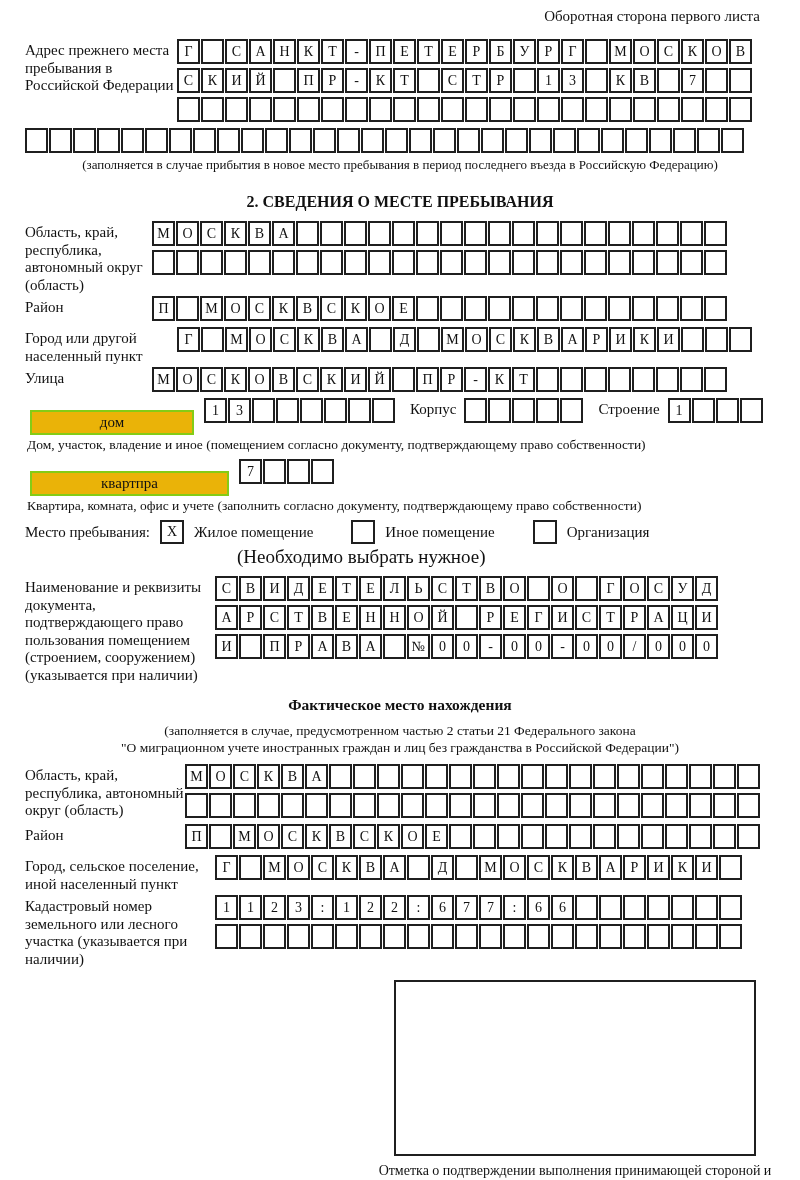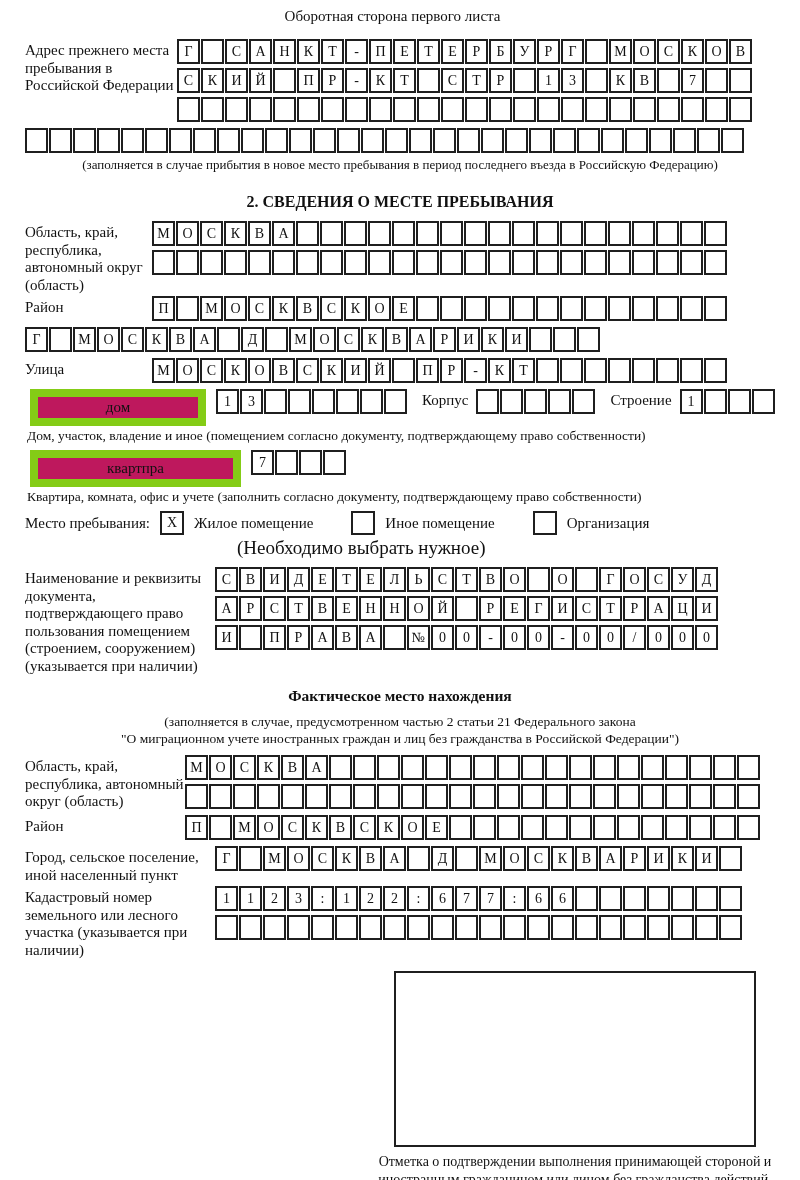--- a/index.html
+++ b/index.html
@@ -1,19 +1,19 @@
 <!DOCTYPE html>
 <html><head>
 <meta charset="utf-8">
 <style>
   html,body{margin:0;padding:0;background:#ffffff;}
   body{font-family:"Liberation Serif","DejaVu Serif",serif;color:#111;}
   .page{width:800px;height:1180px;box-sizing:border-box;padding:8px 25px 0 25px;overflow:hidden;background:#fff;}
 
-  .page-header{text-align:center;font-size:15px;padding-right:15px;margin-bottom:14px;}
+  .page-header{text-align:right;font-size:15px;padding-right:15px;margin-bottom:14px;}
 
   .frow{display:flex;align-items:flex-start;margin-bottom:2px;}
   .flabel{flex:none;font-size:15px;line-height:17.5px;padding-top:3px;}
   .w150{width:152px;}
   .w125{width:127px;}
   .w160{width:160px;}
   .w185{width:190px;}
   .fcells{flex:1;min-width:0;}
 
   .cellrow{display:flex;margin-bottom:4px;}
@@ -21,22 +21,22 @@
         width:19px;height:21px;border:2px solid #1f1f1f;margin-right:1px;
         font-size:14px;line-height:1;background:#fff;}
 
   .caption-center{text-align:center;font-size:13px;margin:2px 0 6px 0;}
   .caption-left{font-size:13.5px;margin:0 0 6px 2px;}
   .sec-title{text-align:center;font-weight:bold;font-size:16px;margin:20px 0 10px 0;}
   .sub-title{text-align:center;font-weight:bold;font-size:15.5px;margin:12px 0 8px 0;}
   .note-line{text-align:center;font-size:13.5px;line-height:17px;}
   .notes{margin-bottom:8px;}
 
-  .named-box{flex:none;border:8px solid #84cc16;height:21px;display:flex;align-items:center;
-             justify-content:center;font-size:15px;background:#be185d;}
+  .named-box{flex:none;border:2px solid #84cc16;height:21px;display:flex;align-items:center;
+             justify-content:center;font-size:15px;background:#eab308;margin-top:12px;}
   .dom-box{width:160px;margin-right:10px;margin-left:5px;}
   .kvartira-box{width:195px;margin-right:10px;margin-left:5px;}
   .inline-label{flex:none;font-size:15px;padding-top:3px;margin:0 8px 0 14px;}
 
   .mestorow{align-items:center;margin-top:4px;}
   .mesto-label{flex:none;font-size:15px;margin-right:10px;}
   .checkbox{flex:none;width:20px;height:20px;border:2px solid #1f1f1f;display:inline-flex;
             align-items:center;justify-content:center;font-size:14px;margin-right:10px;background:#fff;}
   .opt-label{flex:none;font-size:15px;margin-right:38px;text-align:right;}
   .mesto-note{font-size:19px;margin:2px 0 8px 212px;}
@@ -257,20 +257,21 @@
           <span class="cell"></span>
           <span class="cell"></span>
           <span class="cell"></span>
           <span class="cell"></span>
           <span class="cell"></span>
         </div>
     </div>
   </div>
 
   <div class="frow">
+    <div class="flabel w150">Город или другой населенный пункт</div>
     <div class="fcells">
       <div class="cellrow">
           <span class="cell">Г</span>
           <span class="cell"></span>
           <span class="cell">М</span>
           <span class="cell">О</span>
           <span class="cell">С</span>
           <span class="cell">К</span>
           <span class="cell">В</span>
           <span class="cell">А</span>

